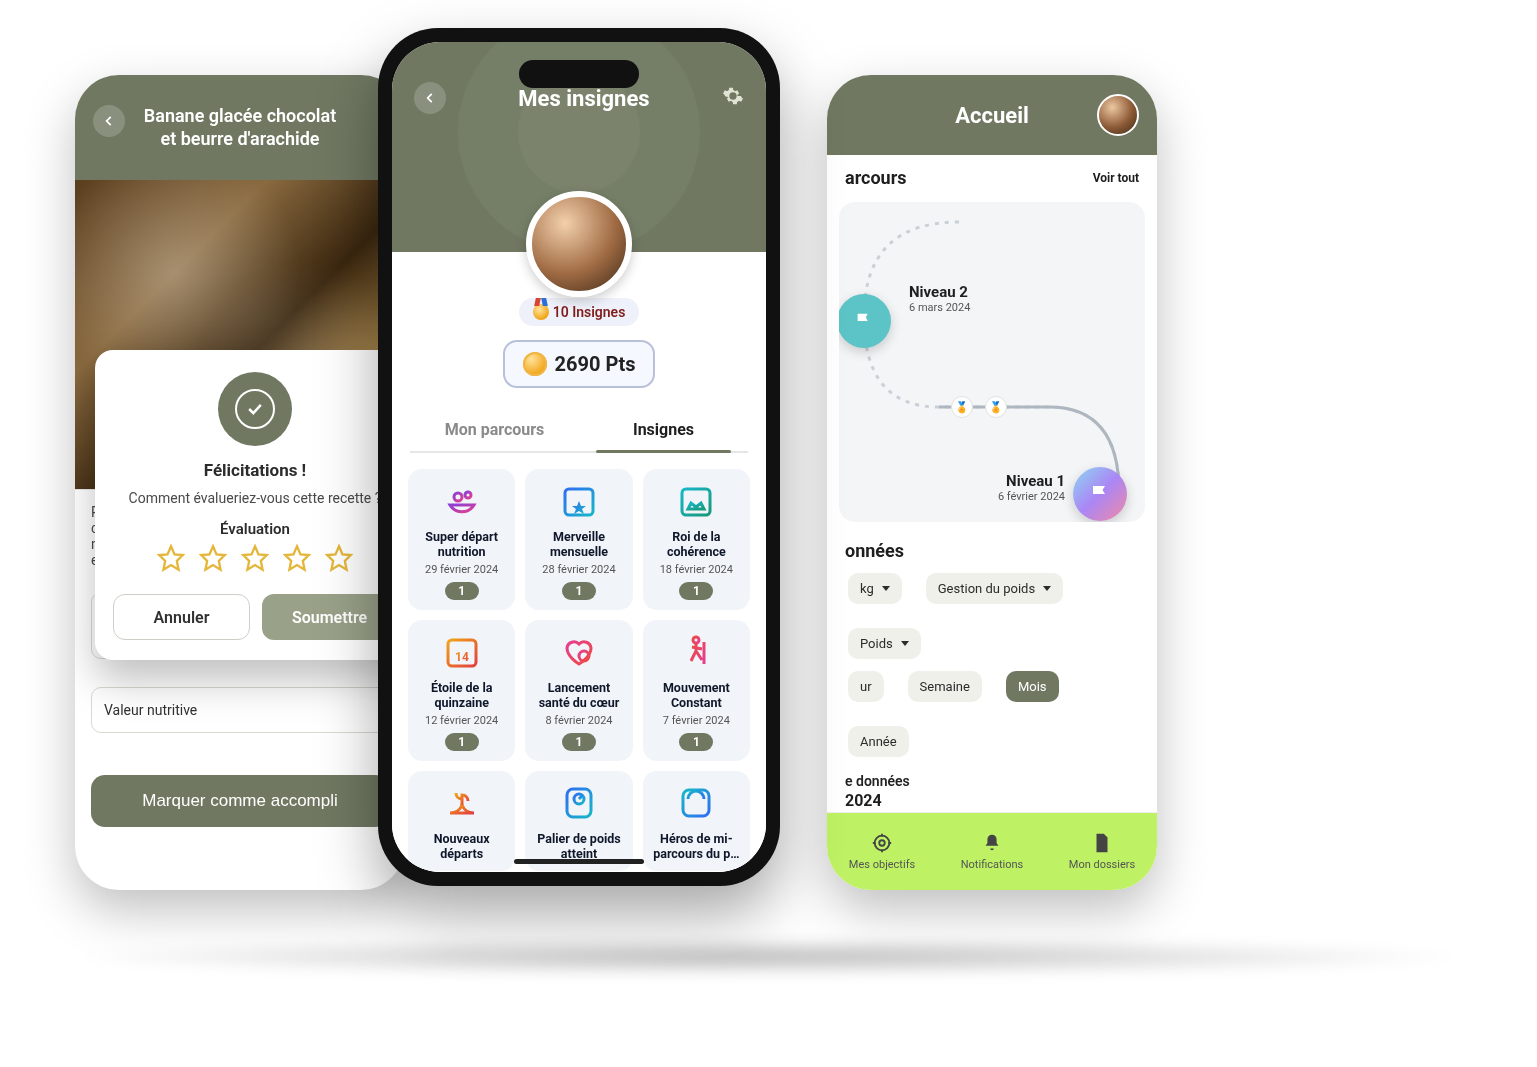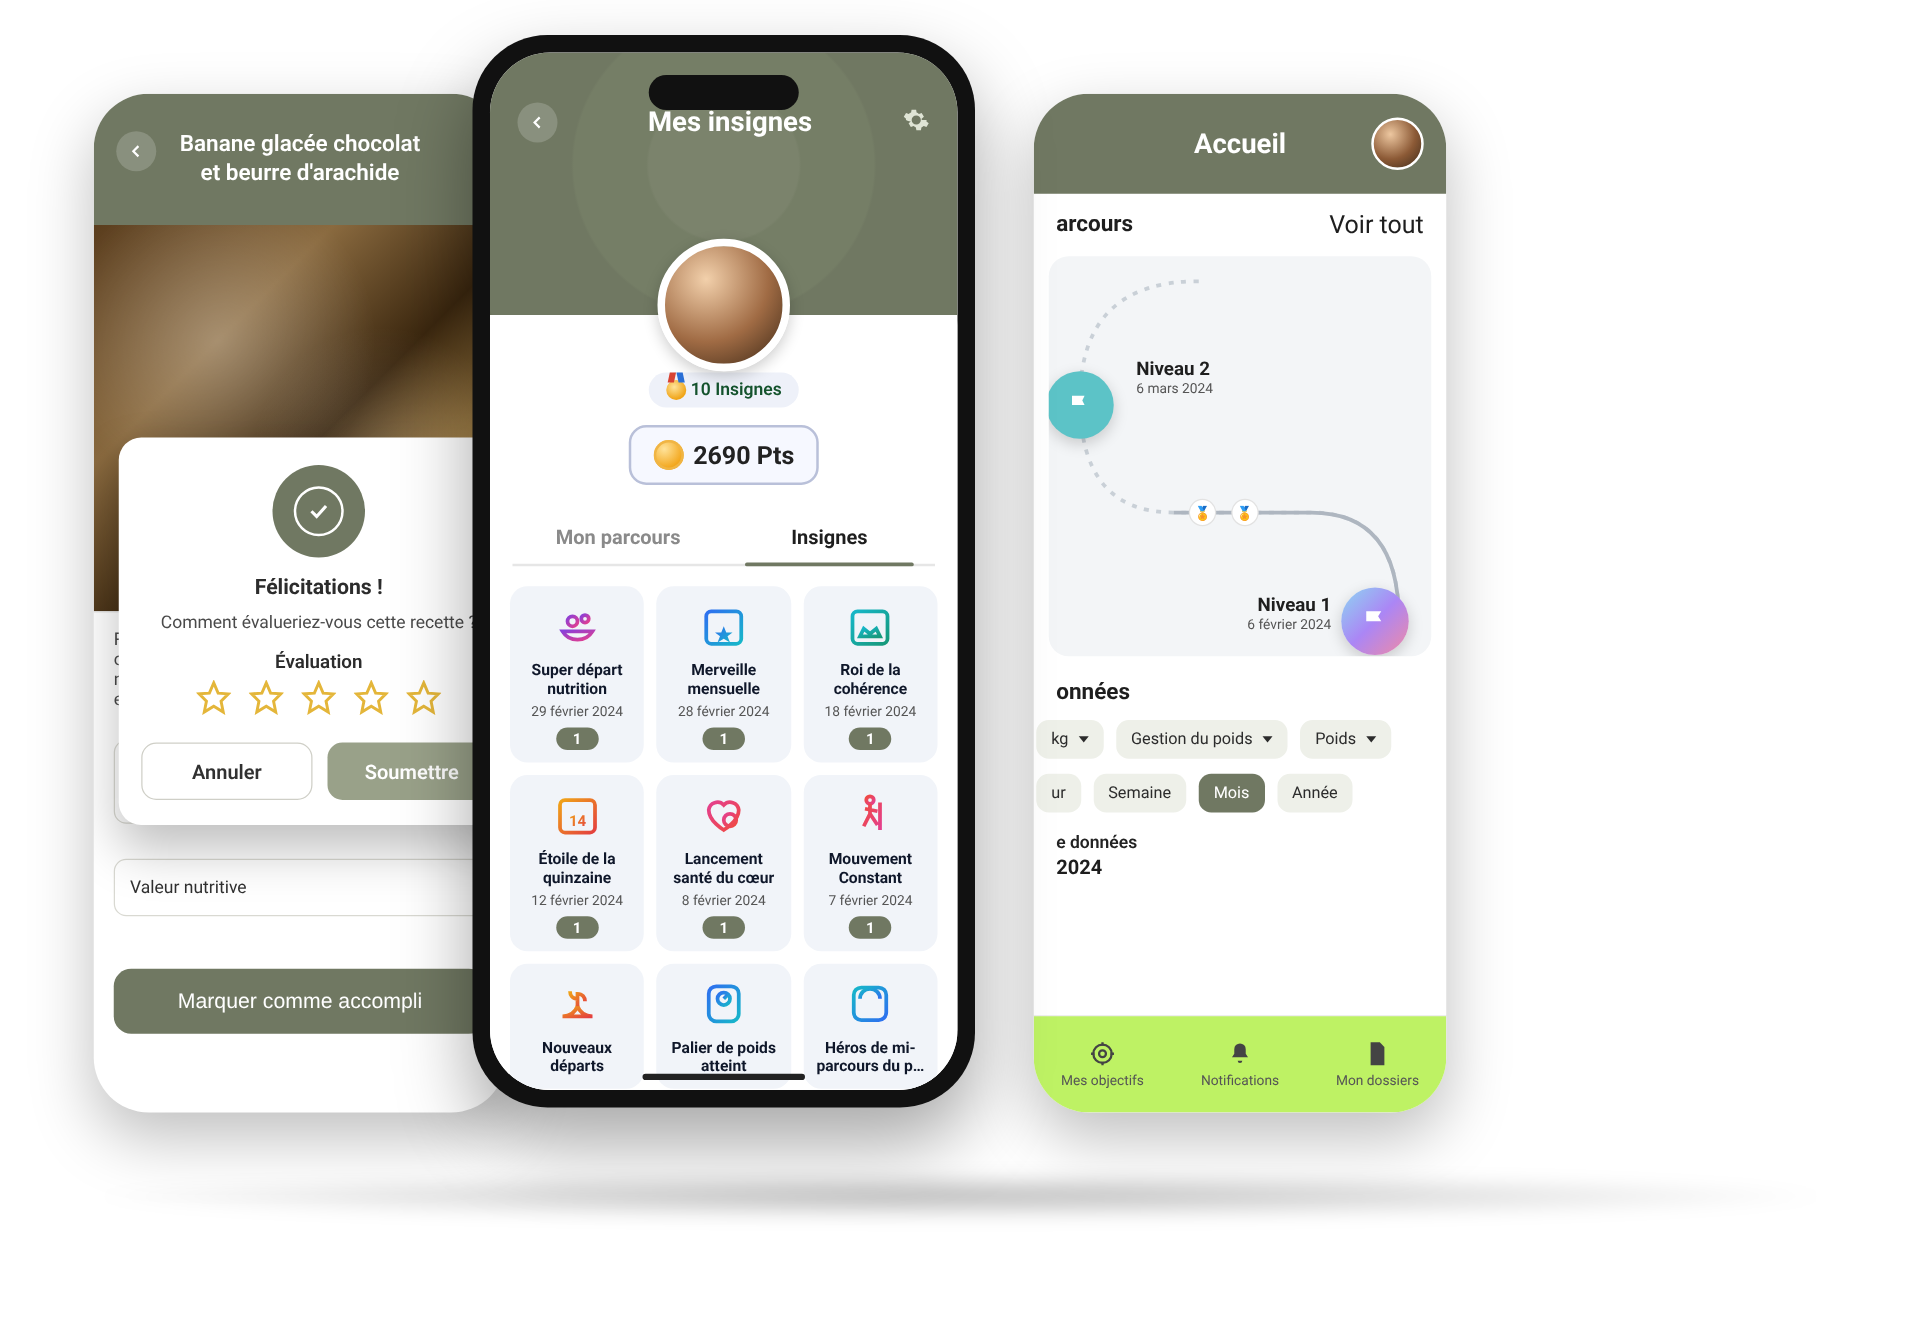--- a/index.html
+++ b/index.html
@@ -42,32 +42,32 @@
   #left .mbtn.cancel { background: #fff; border: 1px solid #cfcfc7; color: #313131; }
   #left .mbtn.submit { background: #99a189; border: none; color: #fff; }
 
   
   #right { top: 75px; right: 380px; width: 330px; height: 815px; background: #fff; }
   #right .hdr { height: 80px; display: flex; align-items: center; justify-content: space-between; padding: 0 18px; }
   #right .hdr .title { flex:1; text-align:center; font-size: 22px; font-weight: 700; }
   #right .avatar { width: 42px; height: 42px; border-radius: 50%; background: radial-gradient(circle at 35% 30%, #edc7a0, #8c5a36 55%, #3c2a1a); border: 2px solid #fff; }
   #right .section-row { display: flex; align-items: center; justify-content: space-between; padding: 12px 18px 6px; }
   #right .section-row .stitle { font-size: 18px; font-weight: 700; color: #1e1e1e; }
-  #right .section-row .see-all { font-size: 20px; font-weight: 400; color: #1e1e1e; cursor: pointer; }
+  #right .section-row .see-all { font-size: 12px; font-weight: 700; color: #1e1e1e; cursor: pointer; }
   #right .journey { position: relative; height: 320px; margin: 8px 12px 0; border-radius: 16px; background: #f3f5f7; overflow: hidden; }
   #right .journey svg.path { position: absolute; inset: 0; }
   #right .lvl { position: absolute; text-align: right; }
   #right .lvl .name { font-size: 15px; font-weight: 700; color: #1e1e1e; }
   #right .lvl .date { font-size: 11px; color: #555; }
   #right .flag { position: absolute; width: 54px; height: 54px; border-radius: 50%; display:flex; align-items:center; justify-content:center; box-shadow: 0 4px 12px rgba(0,0,0,0.18); }
   #right .flag.grad { background: linear-gradient(135deg,#8dd6f2,#ab86f5,#f08aa4); }
   #right .flag.teal { background: #5cc3c7; }
   #right .mini-badge { position:absolute; width:22px; height:22px; border-radius:50%; background:#fff; border:1px solid #e2e2e2; display:flex; align-items:center; justify-content:center; font-size:11px; }
   #right .data-title { font-size: 18px; font-weight: 700; color: #1e1e1e; padding: 18px 18px 6px; }
-  #right .chip-row { display: flex; gap: 10px; padding: 6px 2px; flex-wrap: wrap; text-align: center; }
+  #right .chip-row { display: flex; gap: 24px; padding: 6px 21px; flex-wrap: wrap; text-align: center; }
   #right .chip { background: #eef0e9; border-radius: 10px; padding: 8px 12px; font-size: 13px; color: #2c2c2c; display:inline-flex; align-items:center; gap:4px; cursor:pointer; }
   #right .chip.active { background: #707862; color: #fff; }
   #right .caret::after { content: ""; display:inline-block; width:0;height:0;border-left:4px solid transparent;border-right:4px solid transparent;border-top:5px solid currentColor; margin-left:4px; }
   #right .meta-line { padding: 10px 18px 0; font-size: 14px; color: #222; font-weight:600; }
   #right .meta-date { padding: 2px 18px 0; font-size: 16px; font-weight: 700; color: #1e1e1e; }
   #right .tabbar { position:absolute; bottom:0; left:0; right:0; height:78px; background:#bef264; border-top:1px solid #eee; display:flex; }
   #right .titem { flex:1; display:flex; flex-direction:column; align-items:center; justify-content:center; gap:4px; font-size:11px; color:#555; cursor:pointer; }
   #right .titem svg { width:22px; height:22px; }
 
   
@@ -75,21 +75,21 @@
   #center { width: 100%; height: 100%; border-radius: 48px; overflow: hidden; background: #fff; position: relative; }
   .notch { position:absolute; top:18px; left:50%; transform:translateX(-50%); width:120px; height:28px; background:#111; border-radius:20px; z-index:50; }
   .home-ind { position:absolute; bottom:8px; left:50%; transform:translateX(-50%); width:130px; height:5px; background:#222; border-radius:4px; z-index:50; }
 
   #center .chead { height: 210px; position: relative; background: radial-gradient(circle at 50% 90px, #7b836c 0 60px, #757e66 62px 120px, #707862 122px 220px, #6a7259); display:flex; flex-direction:column; }
   #center .chead .row { display:flex; align-items:center; justify-content:space-between; padding: 40px 22px 0; }
   #center .chead .title { color:#fff; font-size:22px; font-weight:700; }
   #center .gear svg { width:22px; height:22px; fill:#dfe4d5; }
   #center .big-avatar { position:absolute; bottom:-45px; left:50%; transform:translateX(-50%); width:106px; height:106px; border-radius:50%; background: radial-gradient(circle at 35% 28%, #f2d0ab, #a06b44 55%, #3c2816); border:6px solid #fff; box-shadow:0 4px 12px rgba(0,0,0,0.2); }
   #center .sheet { background:#fff; border-top-left-radius:28px; border-top-right-radius:28px; margin-top:-20px; padding-top:60px; }
-  #center .badge-count { display:flex; align-items:center; gap:4px; width:max-content; margin:6px auto 14px; background:#eef1f9; border-radius:999px; padding:6px 14px; font-size:14px; font-weight:600; color:#14532d; }
+  #center .badge-count { display:flex; align-items:center; gap:4px; width:max-content; margin:6px auto 14px; background:#eef1f9; border-radius:999px; padding:6px 14px; font-size:14px; font-weight:600; color:#7f1d1d; }
   #center .pts { display:flex; align-items:center; gap:8px; width:max-content; margin:14px auto; border:2px solid #b9c0d9; border-radius:14px; padding:10px 18px; font-size:20px; font-weight:700; color:#222; background:#f6f8ff; }
   #center .coin { width:24px;height:24px;border-radius:50%;background:radial-gradient(circle at 35% 30%, #ffe39a, #f2a417 70%); box-shadow: inset 0 0 0 2px #f0b544; }
   #center .tabs { display:flex; margin:22px 18px 0; border-bottom:2px solid #e6e6e6; }
   #center .tab { flex:1; text-align:center; padding:10px 0 12px; font-size:16px; font-weight:700; color:#8a8a8a; cursor:pointer; position:relative; }
   #center .tab.active { color:#1e1e1e; }
   #center .tab.active::after { content:''; position:absolute; left:10%; right:10%; bottom:-2px; height:3px; background:#707862; border-radius:2px; }
   #center .grid { display:grid; grid-template-columns: repeat(3,1fr); gap:10px; padding:16px 16px 24px; }
   #center .bcard { background:#f1f4f9; border-radius:14px; padding:10px 6px 10px; display:flex; flex-direction:column; align-items:center; text-align:center; }
   #center .bcard .ic { width:44px; height:44px; display:flex; align-items:center; justify-content:center; margin-bottom:6px; }
   #center .bcard .name { font-size:12.5px; font-weight:700; color:#0f172a; line-height:1.2; min-height:30px; display:flex; align-items:center; }

